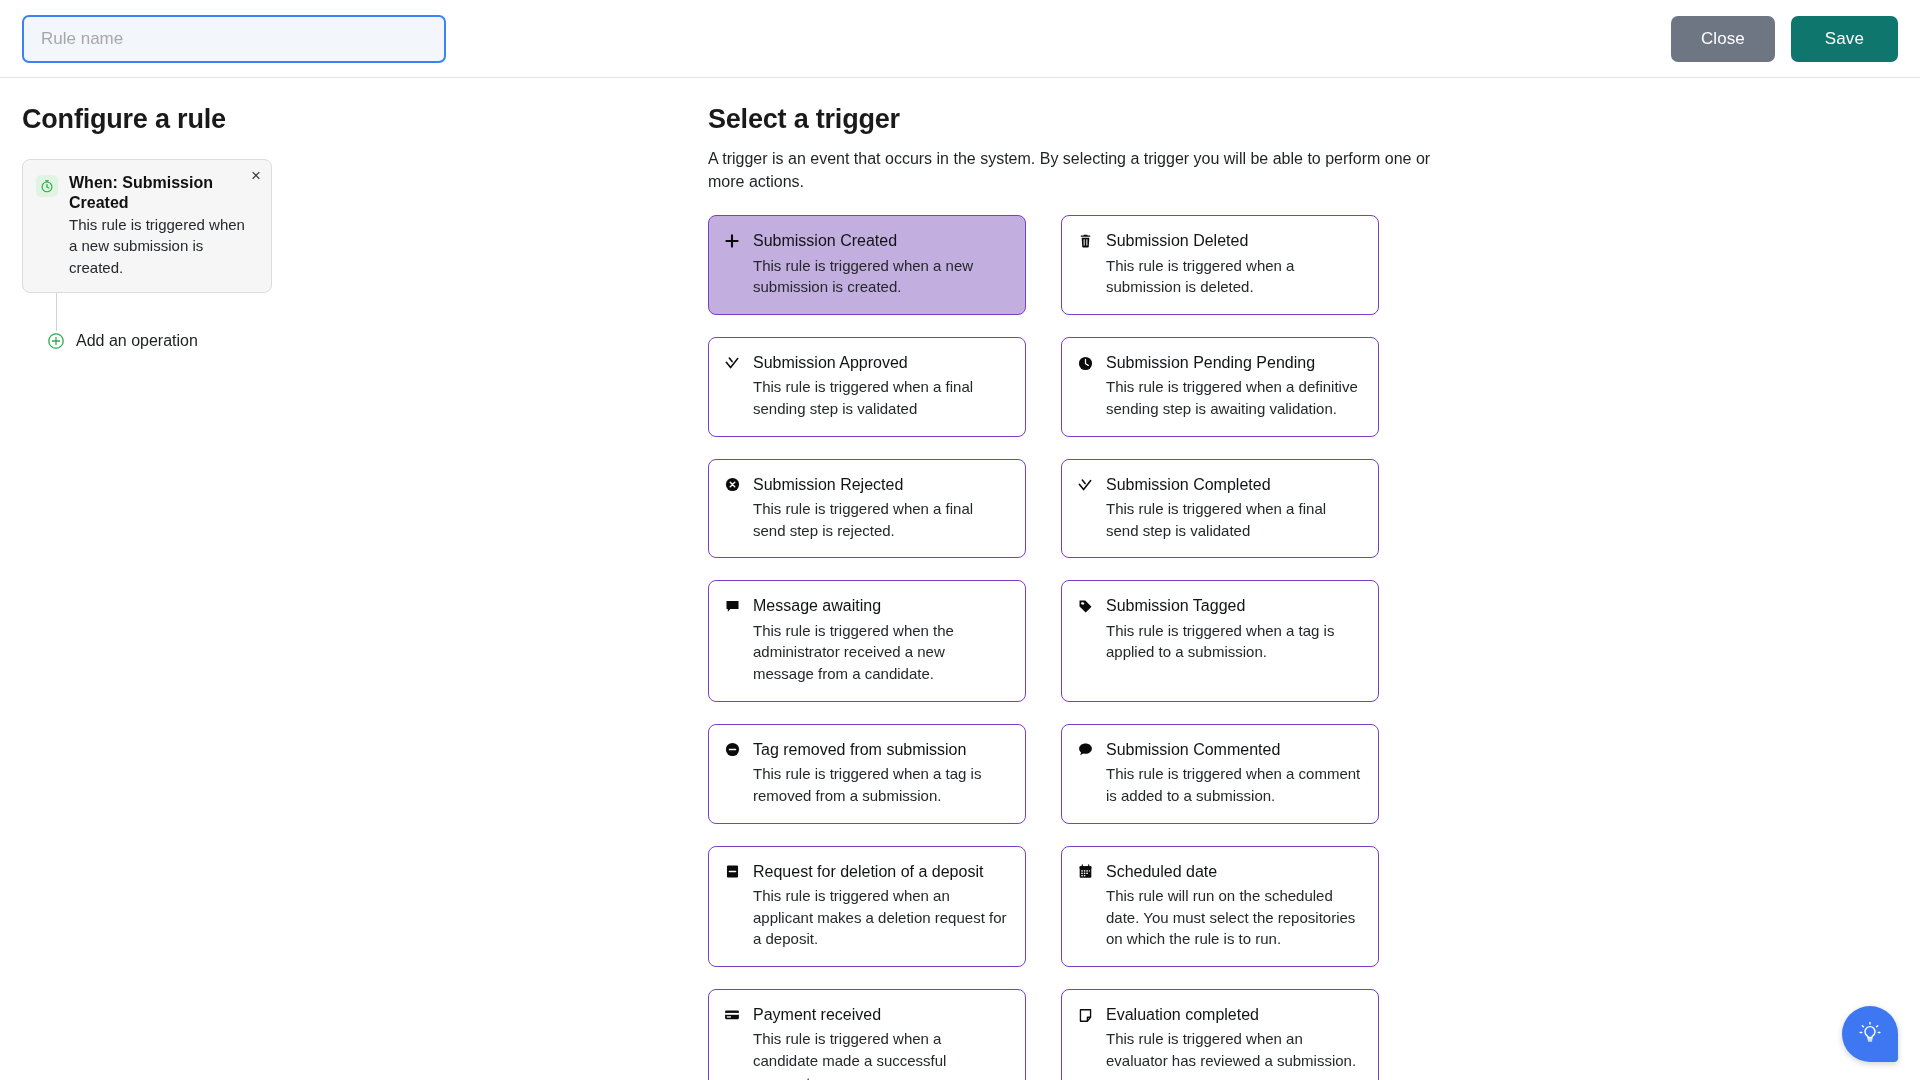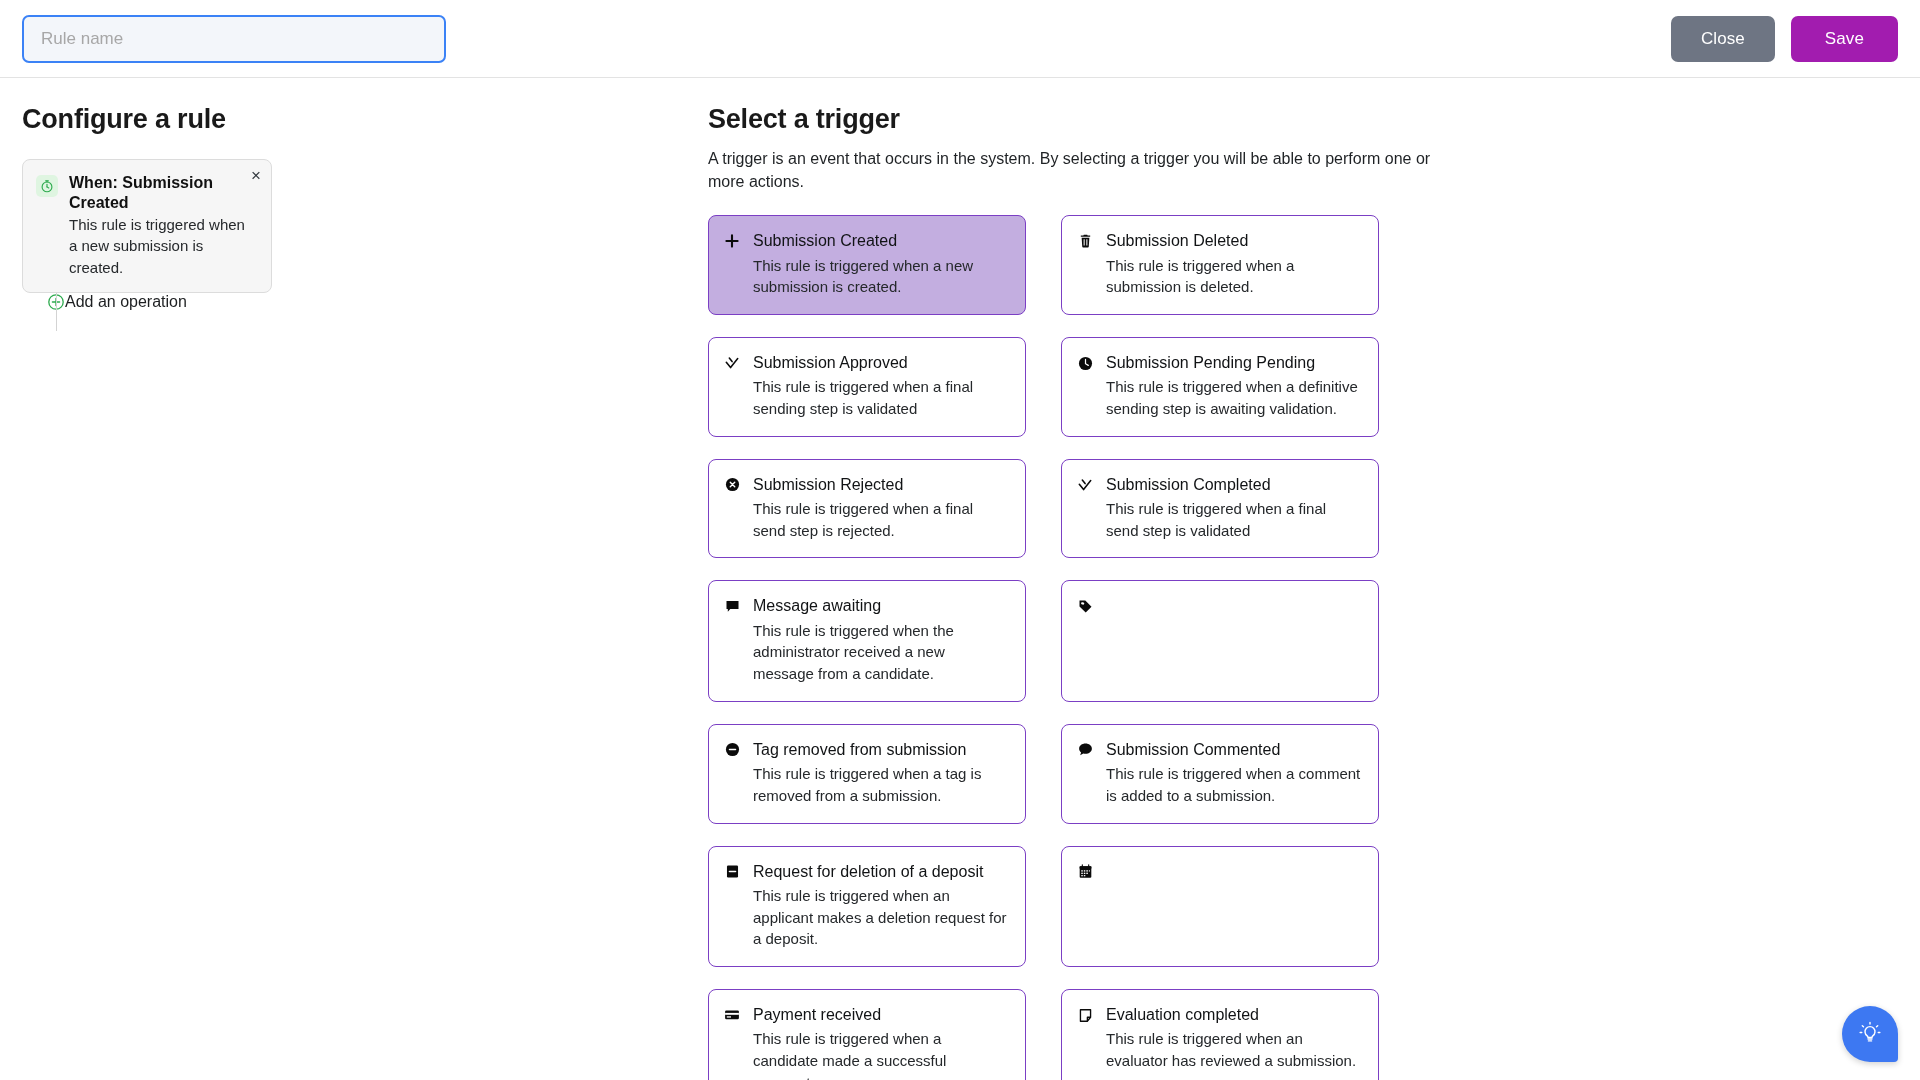--- a/index.html
+++ b/index.html
@@ -45,21 +45,21 @@
     color: #ffffff;
     font-family: "Liberation Sans", sans-serif;
     font-size: 17px;
     font-weight: 400;
     height: 46px;
     padding: 0 30px;
     cursor: pointer;
     letter-spacing: .1px;
   }
   .btn-close { background: #6e7583; }
-  .btn-save  { background: #a21caf; padding: 10px 34px; }
+  .btn-save  { background: #0f766e; padding: 10px 34px; }
 
   
   .content {
     display: flex;
     padding: 26px 22px 0 22px;
     gap: 0;
   }
   .left-col { width: 670px; flex: 0 0 670px; }
   .right-col { flex: 1; padding-left: 16px; }
 
@@ -118,23 +118,24 @@
   .connector {
     position: absolute;
     left: 34px;
     top: 100%;
     width: 1px;
     height: 38px;
     background: #d3d3d3;
   }
 
   .add-op {
+    margin-top: 39px;
     display: flex;
     align-items: center;
-    gap: 0;
+    gap: 11px;
     cursor: pointer;
     width: max-content;
   }
   .add-op-icon { width: 18px; height: 18px; display: block; margin-left: 25px;}
   .add-op-label { font-size: 16px; color: #1d1f21; }
 
   
   .trigger-desc {
     margin-top: 12px;
     font-size: 16px;
@@ -335,20 +336,24 @@
             <div class="trigger-text">This rule is triggered when the administrator received a new message from a candidate.</div>
           </div>
         </div>
         <div class="trigger-card">
           <span class="trigger-icon">
             <svg width="15" height="15" viewBox="0 0 16 16" fill="currentColor">
               <path d="M1.6 1.7h6.2l6.6 6.6-6.2 6.2-6.6-6.6zM4.3 4.9a1.2 1.2 0 1 0 0-.02z"></path>
               <circle cx="4.4" cy="4.6" r="1.15" fill="#fff"></circle>
             </svg>
           </span>
+          <div class="trigger-body">
+            <div class="trigger-title">Submission Tagged</div>
+            <div class="trigger-text">This rule is triggered when a tag is applied to a submission.</div>
+          </div>
         </div>
         <div class="trigger-card">
           <span class="trigger-icon">
             <svg width="15" height="15" viewBox="0 0 16 16" fill="currentColor">
               <circle cx="8" cy="8" r="7"></circle>
               <path d="M4.8 8 H11.2" stroke="#fff" stroke-width="1.6" stroke-linecap="round"></path>
             </svg>
           </span>
           <div class="trigger-body">
             <div class="trigger-title">Tag removed from submission</div>
@@ -390,20 +395,24 @@
                 <rect x="8.9" y="6.6" width="1.6" height="1.5"></rect>
                 <rect x="11.6" y="6.6" width="1" height="1.5"></rect>
                 <rect x="3.5" y="9.2" width="1.6" height="1.5"></rect>
                 <rect x="6.2" y="9.2" width="1.6" height="1.5"></rect>
                 <rect x="8.9" y="9.2" width="1.6" height="1.5"></rect>
                 <rect x="3.5" y="11.8" width="1.6" height="1.3"></rect>
                 <rect x="6.2" y="11.8" width="1.6" height="1.3"></rect>
               </g>
             </svg>
           </span>
+          <div class="trigger-body">
+            <div class="trigger-title">Scheduled date</div>
+            <div class="trigger-text">This rule will run on the scheduled date. You must select the repositories on which the rule is to run.</div>
+          </div>
         </div>
         <div class="trigger-card">
           <span class="trigger-icon">
             <svg width="16" height="16" viewBox="0 0 16 16" fill="currentColor">
               <rect x="1.1" y="3.6" width="13.8" height="8.6" rx="1.2"></rect>
               <rect x="1.1" y="5.9" width="13.8" height="1.9" fill="#fff"></rect>
               <rect x="2.8" y="9.3" width="4.2" height="1.3" fill="#fff"></rect>
             </svg>
           </span>
           <div class="trigger-body">

